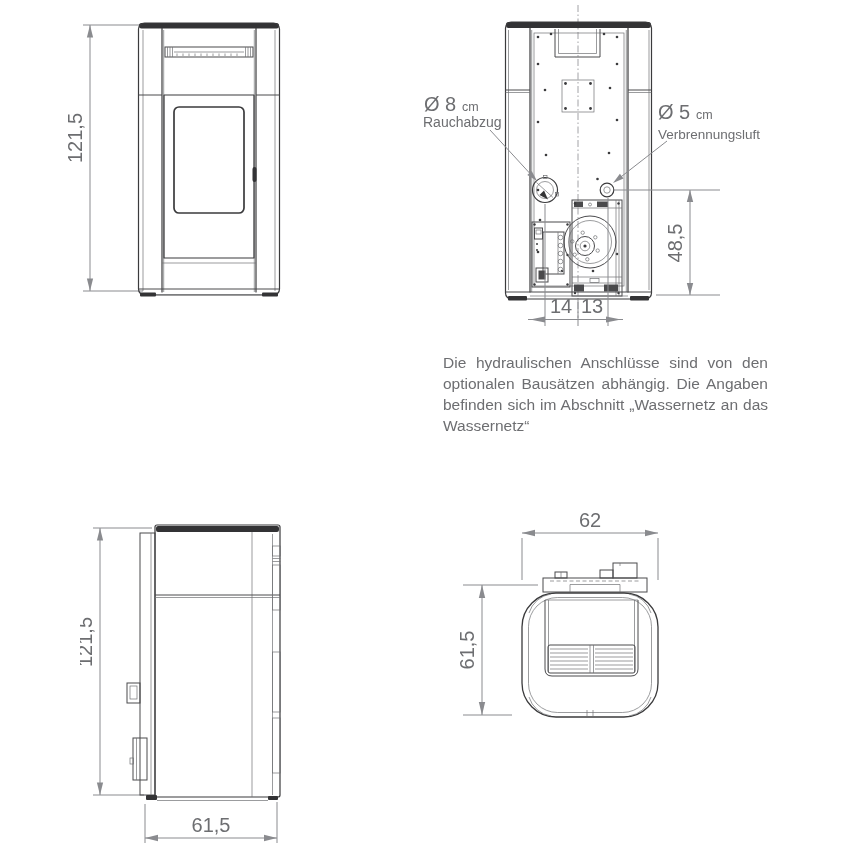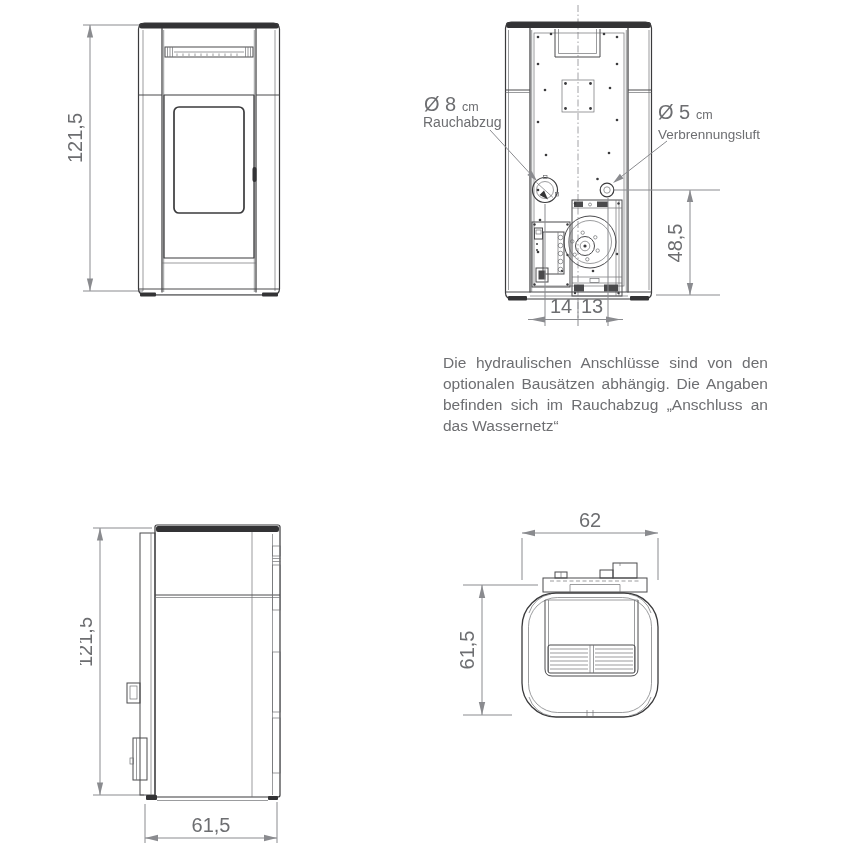--- a/index.html
+++ b/index.html
@@ -232,21 +232,21 @@
       <line class="dim" x1="188" y1="198" x2="188" y2="326"></line>
       <line class="dim" x1="158" y1="300" x2="158" y2="326"></line>
       <line class="dim" x1="108" y1="319.5" x2="203" y2="319.5"></line>
       <polygon class="dimf" points="110,319.5 125,316.4 125,322.6"></polygon>
       <polygon class="dimf" points="201,319.5 186,316.4 186,322.6"></polygon>
       <text class="t fz20 mid" x="141" y="313">14</text>
       <text class="t fz20 mid" x="172" y="313">13</text>
     </g>
   </svg>
 
-  <div class="note">Die hydraulischen Anschlüsse sind von den optionalen Bausätzen abhängig. Die Angaben befinden sich im Rauchabzug „Anschluss an das Wassernetz“</div>
+  <div class="note">Die hydraulischen Anschlüsse sind von den optionalen Bausätzen abhängig. Die Angaben befinden sich im Abschnitt „Wassernetz an das Wassernetz“</div>
 
   <svg class="view" style="left:80px;top:512px" width="220" height="335" viewBox="0 0 220 335">
     <g>
       <line class="dim" x1="13" y1="16" x2="72" y2="16"></line>
       <line class="dim" x1="13" y1="283" x2="64" y2="283"></line>
       <line class="dim" x1="20" y1="16" x2="20" y2="283"></line>
       <polygon class="dimf" points="20,16 16.9,28.5 23.1,28.5"></polygon>
       <polygon class="dimf" points="20,283 16.9,270.5 23.1,270.5"></polygon>
       <text class="t fz20 mid" transform="translate(12,130) rotate(-90)">121,5</text>
     </g>

